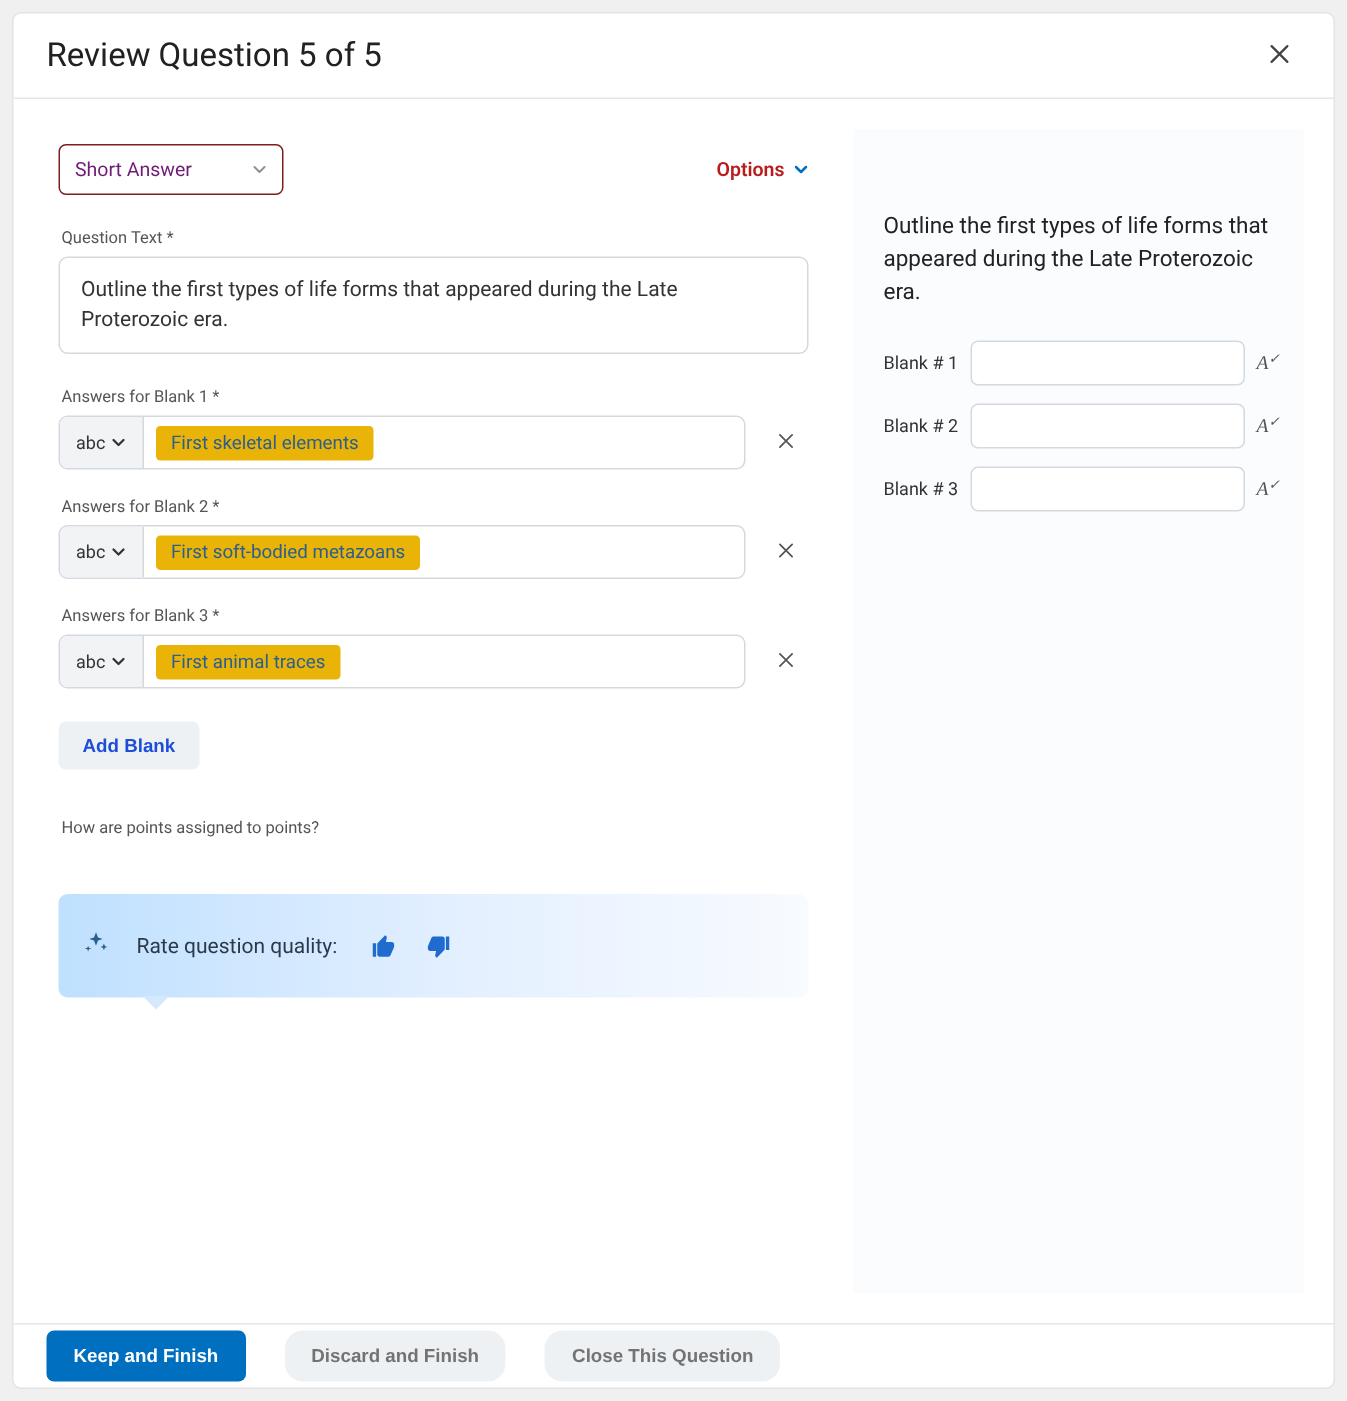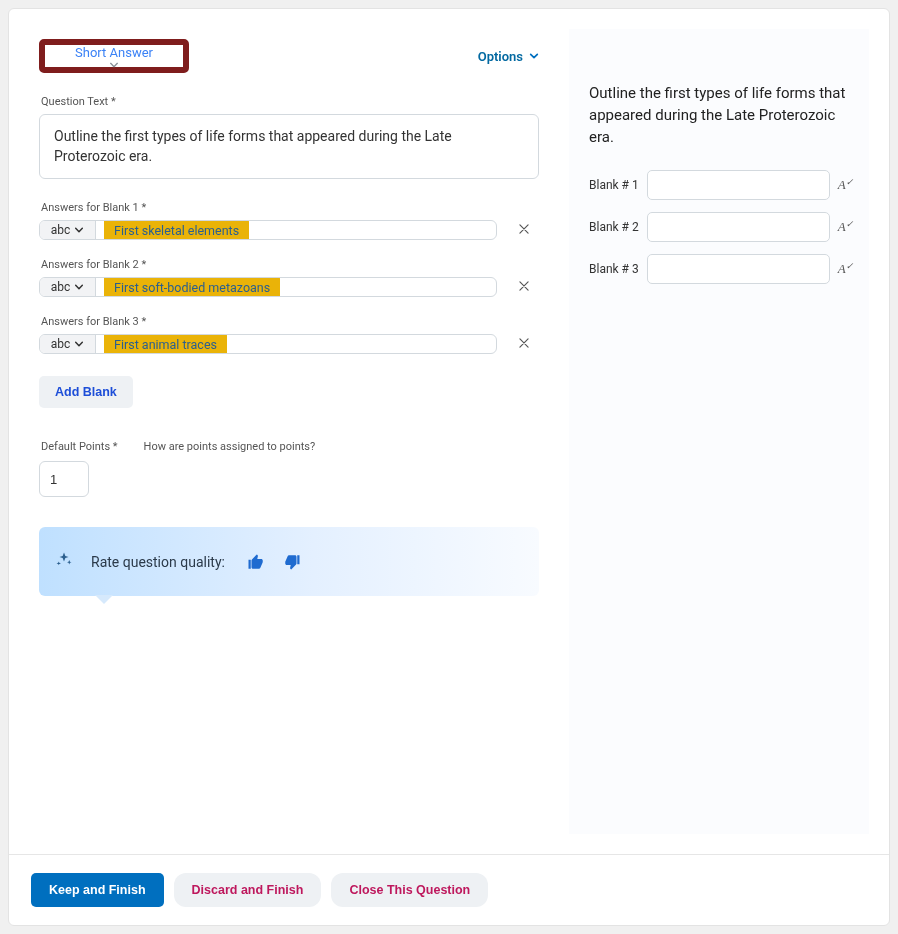--- a/index.html
+++ b/index.html
@@ -60,36 +60,35 @@
     color: #333;
   }
 
   
   .top-row {
     display: flex; align-items: center; justify-content: space-between;
     margin-bottom: 22px;
   }
   .qtype-select {
     width: 150px; height: 34px;
-    border: 6px solid #7f1d1d; border-radius: 5px;
+    border: 1px solid #7f1d1d; border-radius: 5px;
     background: #fff;
     display: flex; align-items: center; justify-content: space-between;
     padding: 0 10px;
-    color: #3b82f6; font-size: 13px;
+    color: #701a75; font-size: 13px;
     cursor: pointer;
-    flex-direction: column;
   }
   .chev { display:inline-flex; }
   .chev svg { width: 10px; height: 10px; }
   .chev-gray svg path { stroke: #8a9199; }
   .chev-blue svg path { stroke: #006fbf; }
   .chev-dark svg path { stroke: #333; }
 
   .options-link {
-    color: #0369a1; font-size: 13px; font-weight: 600;
+    color: #b91c1c; font-size: 13px; font-weight: 600;
     display: flex; align-items: center; gap: 6px;
     cursor: pointer;
     justify-content: flex-end;
   }
 
   .field-label {
     font-size: 11px; color: #555;
     margin: 6px 0 6px 2px;
   }
 
@@ -105,21 +104,21 @@
 
   .blank-group { margin-top: 18px; }
   .answer-row {
     display: flex; align-items: stretch; gap: 12px;
   }
   .answer-compound {
     flex: 1 1 auto;
     display: flex; align-items: stretch;
     border: 1px solid #d3d9de; border-radius: 6px;
     background: #fff;
-    height: 20px;
+    height: 36px;
     overflow: hidden;
   }
   .abc-box {
     width: 56px;
     background: #f2f3f5;
     border-right: 1px solid #d3d9de;
     display: flex; align-items: center; justify-content: center;
     gap: 4px;
     font-size: 12px; color: #333;
     cursor: pointer;
@@ -219,37 +218,47 @@
     height: 30px;
     border: 1px solid #d3d9de; border-radius: 5px;
     background: #fff;
   }
   .hint-icon { color: #555; width: 18px; display:flex; justify-content:center; font-style: italic; font-family: serif; font-size: 13px; }
   .hint-icon .sub { font-size: 9px; vertical-align: sub; }
 
   
   .dlg-footer {
     border-top: 1px solid #e6e6e6;
-    padding: 18px 22px;
-    display: flex; gap: 10px;
+    padding: 4px 22px;
+    display: flex; gap: 26px;
   }
   .btn {
     border: none; border-radius: 5px;
     font-size: 12.5px; font-weight: 600;
     padding: 10px 18px; cursor: pointer;
   }
   .btn-primary { background: #006fbf; color: #fff; }
-  .btn-secondary { background: #eef1f4; color: #be185d; border-radius: 12px; }
+  .btn-secondary { background: #eef1f4; color: #737373; border-radius: 12px; }
 </style>
 </head>
 <body>
 
 <div class="page">
   <div class="dialog">
 
+    <div class="dlg-header">
+      <div class="dlg-title">Review Question 5 of 5</div>
+      <button class="close-btn">
+        <span>
+          <svg viewBox="0 0 24 24" fill="none">
+              <path d="M5 5l14 14M19 5L5 19" stroke="currentColor" stroke-width="2" stroke-linecap="round"></path>
+            </svg>
+        </span>
+      </button>
+    </div>
 
     <div class="dlg-body">
 
       <div class="left-panel">
 
         <div class="top-row">
           <div class="qtype-select">
             <span>Short Answer</span>
             <span class="chev chev-gray">
               <svg viewBox="0 0 12 12" fill="none">
@@ -347,24 +356,20 @@
                     <path d="M5 5l14 14M19 5L5 19" stroke="currentColor" stroke-width="2" stroke-linecap="round"></path>
                   </svg>
               </span>
             </button>
           </div>
         </div>
 
         <button class="add-blank-btn">Add Blank</button>
 
         <div class="points-row">
-          <div class="points-col">
-            <div class="field-label">Default Points *</div>
-            <input class="points-input" value="1" style="">
-          </div>
           <div class="scoring-col">
             <div class="field-label">How are points assigned to points?</div>
           </div>
         </div>
 
         <div class="rate-bar">
           <span class="sparkle-on">
             <span class="sparkle-icon">
               <svg viewBox="0 0 24 24" fill="#2b5f8e">
                   <path d="M12 2l1.8 4.6L18 8l-4.2 1.4L12 14l-1.8-4.6L6 8l4.2-1.4L12 2zm7 10l.9 2.3L22 15l-2.1.7L19 18l-.9-2.3L16 15l2.1-.7L19 12zM5 14l.7 1.8L8 16.5l-2.3.7L5 19l-.7-1.8L2 16.5l2.3-.7L5 14z"></path>

